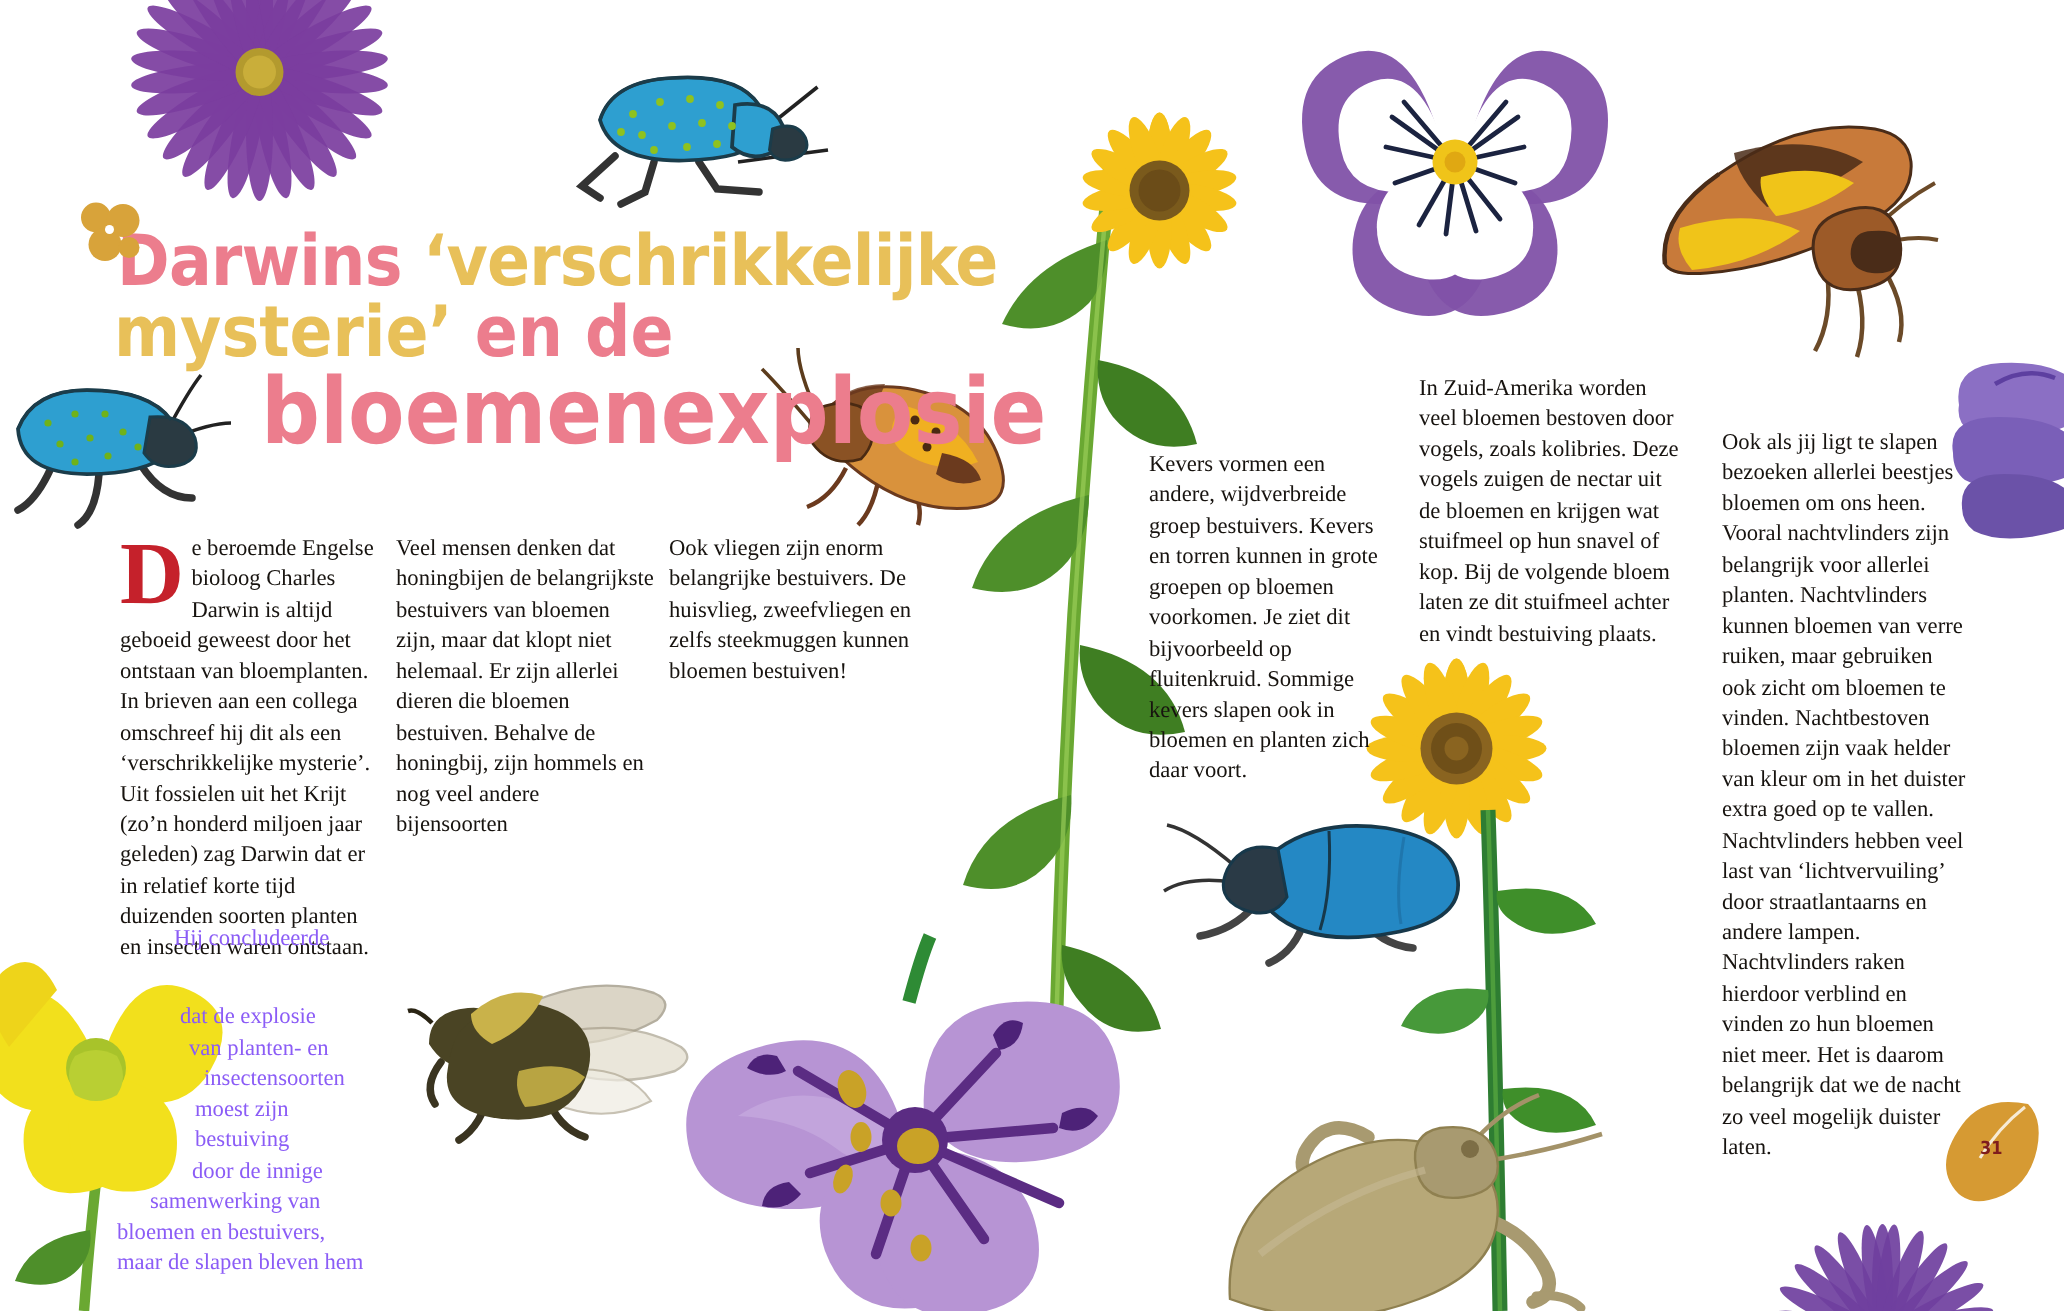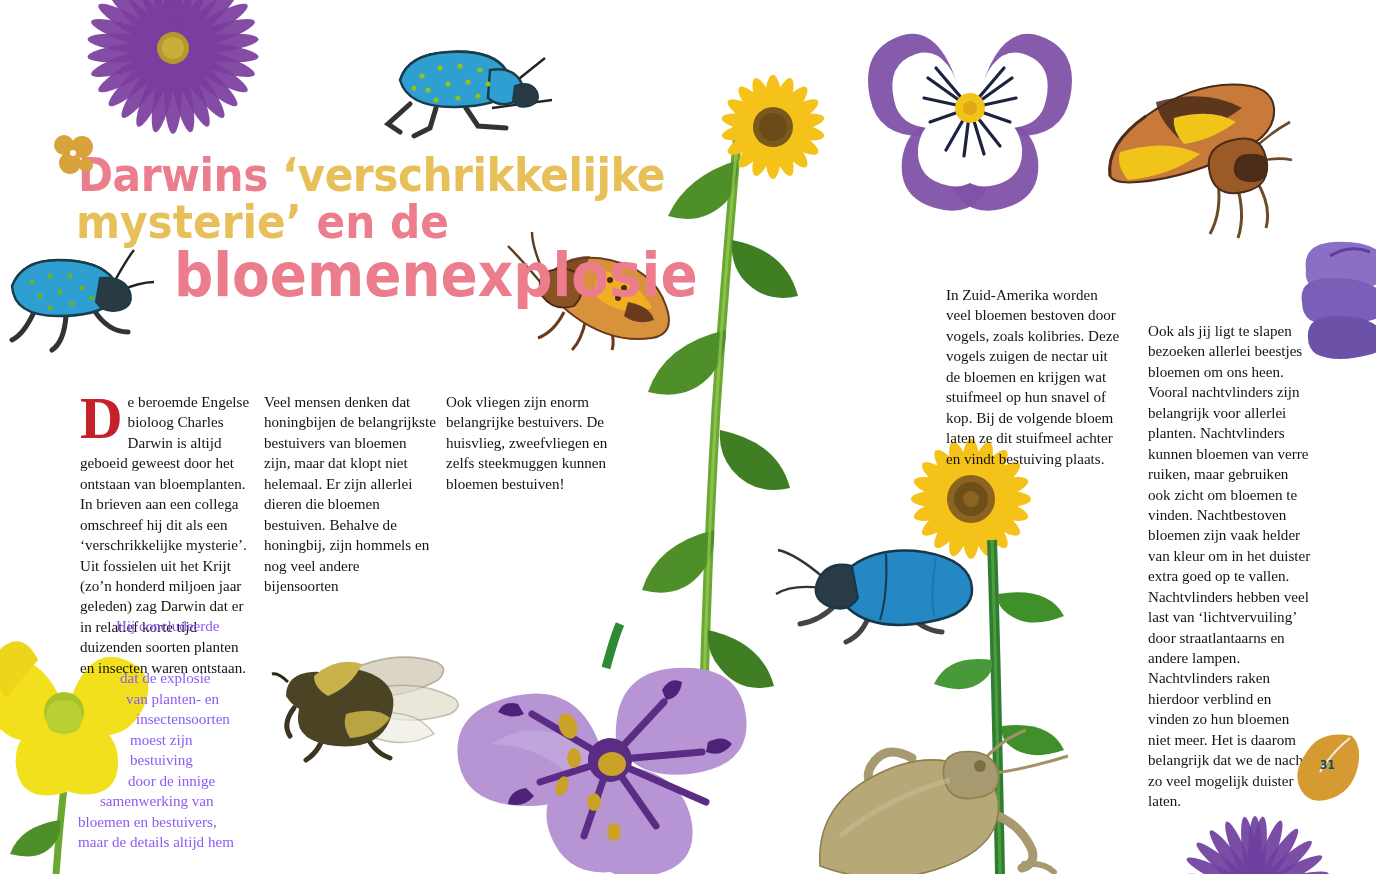--- a/index.html
+++ b/index.html
@@ -37,21 +37,20 @@
 
   
   .col{
     position:absolute;
     font-family:"Liberation Serif", serif;
     font-size:15.1px;
     line-height:1.355;
     color:#17130f;
     z-index:30;
     text-align:left;
-    margin-top:36px;
   }
   .col p{ margin:0 0 15px 0; }
   .col p:last-child{ margin-bottom:0; }
 
   #col1{ left:80px;  top:356px; width:172px; }
   #col2{ left:264px; top:356px; width:172px; }
   #col3{ left:446px; top:356px; width:176px; }
   #col4{ left:766px; top:300px; width:163px; }
   #col5{ left:946px; top:249px; width:178px; }
   #col6{ left:1148px;top:285px; width:164px; }
@@ -86,21 +85,21 @@
   .shaped .i8{ padding-left:22px; }
   .shaped .i9{ padding-left:0px; }
   .shaped .i10{ padding-left:0px; }
 
   
   .page-leaf{ position:absolute; left:1294px; top:728px; width:66px; height:72px; z-index:45; }
   .page-leaf .num{
     position:absolute; left:0; top:0; width:100%; height:100%;
     display:flex; align-items:center; justify-content:center;
     font-family:"DejaVu Sans Condensed","Liberation Sans",sans-serif;
-    font-weight:700; font-size:12px; color:#0c4a6e;
+    font-weight:700; font-size:12px; color:#7f1d1d;
     padding-top:2px; padding-left:1px;
   }
 
   
   .art{ position:absolute; z-index:10; pointer-events:none; }
   .art.front{ z-index:35; }
   svg{ display:block; overflow:visible; }
 </style>
 </head>
 <body>
@@ -519,31 +518,34 @@
   <div class="shaped">
     <span class="ln i1">Hij concludeerde</span>
     <span class="ln i2">dat de explosie</span>
     <span class="ln i3">van planten- en</span>
     <span class="ln i4">insectensoorten</span>
     <span class="ln i5">moest zijn</span>
     <span class="ln i6">bestuiving</span>
     <span class="ln i7">door de innige</span>
     <span class="ln i8">samenwerking van</span>
     <span class="ln i9">bloemen en bestuivers,</span>
-    <span class="ln i10">maar de details altijd hem</span>
+    <span class="ln i10">maar de slapen bleven hem</span>
   </div>
 
   <div class="col" id="col2">
     <p>Veel mensen denken dat honingbijen de belangrijkste bestuivers van bloemen zijn, maar dat klopt niet helemaal. Er zijn allerlei dieren die bloemen bestuiven. Behalve de honingbij, zijn hommels en nog veel andere bijensoorten</p>
   </div>
 
   <div class="col" id="col3">
     <p>Ook vliegen zijn enorm belangrijke bestuivers. De huisvlieg, zweefvliegen en zelfs steekmuggen kunnen bloemen bestuiven!</p>
   </div>
 
+  <div class="col" id="col4">
+    <p>Kevers vormen een andere, wijdverbreide groep bestuivers. Kevers en torren kunnen in grote groepen op bloemen voorkomen. Je ziet dit bijvoorbeeld op fluitenkruid. Sommige kevers slapen ook in bloemen en planten zich daar voort.</p>
+  </div>
 
   <div class="col" id="col5">
     <p>In Zuid-Amerika worden veel bloemen bestoven door vogels, zoals kolibries. Deze vogels zuigen de nectar uit de bloemen en krijgen wat stuifmeel op hun snavel of kop. Bij de volgende bloem laten ze dit stuifmeel achter en vindt bestuiving plaats.</p>
   </div>
 
   <div class="col" id="col6">
     <p>Ook als jij ligt te slapen bezoeken allerlei beestjes bloemen om ons heen. Vooral nachtvlinders zijn belangrijk voor allerlei planten. Nachtvlinders kunnen bloemen van verre ruiken, maar gebruiken ook zicht om bloemen te vinden. Nachtbestoven bloemen zijn vaak helder van kleur om in het duister extra goed op te vallen. Nachtvlinders hebben veel last van ‘lichtvervuiling’ door straatlantaarns en andere lampen. Nachtvlinders raken hierdoor verblind en vinden zo hun bloemen niet meer. Het is daarom belangrijk dat we de nacht zo veel mogelijk duister laten.</p>
   </div>
 
   <div class="page-leaf">

